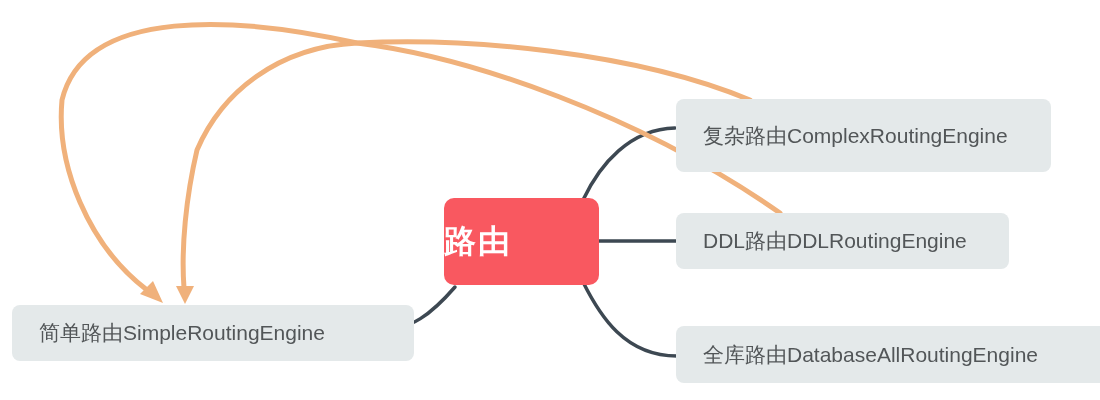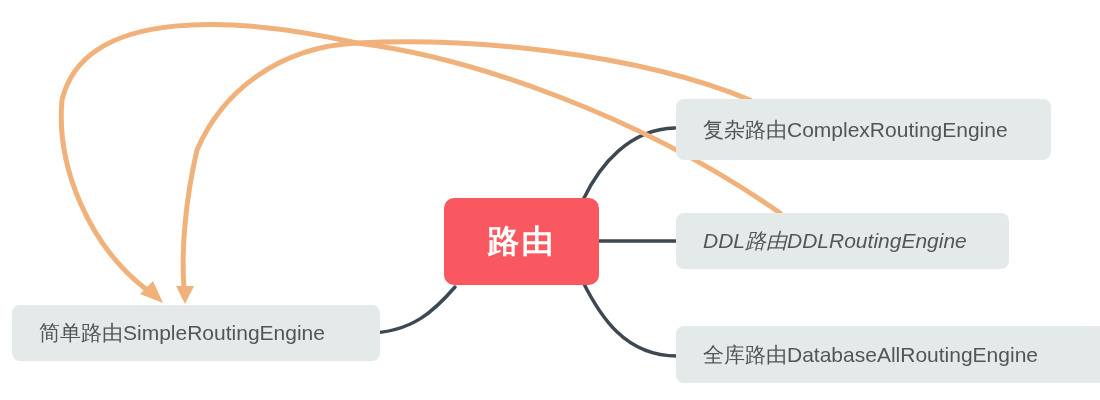--- a/index.html
+++ b/index.html
@@ -58,28 +58,28 @@
     z-index: 2;
     box-sizing: border-box;
     background: var(--root-bg, #f95860);
     color: var(--root-text, #ffffff);
     border-radius: 10px;
     font-size: 32px;
     font-weight: bold;
     letter-spacing: 2px;
     display: flex;
     align-items: center;
-    justify-content: center;
+    justify-content: flex-start;
     white-space: nowrap;
     cursor: default;
   }
-  .node-complex { left: 676px; top:  99px; width: 375px; height: 61px; }
-  .node-ddl     { left: 676px; top: 213px; width: 333px; height: 56px; font-style: italic; }
+  .node-complex { left: 676px; top:  99px; width: 375px; height: 73px; }
+  .node-ddl     { left: 676px; top: 213px; width: 333px; height: 56px; }
   .node-dball   { left: 676px; top: 326px; width: 454px; height: 57px; }
-  .node-simple  { left:  12px; top: 305px; width: 368px; height: 56px; }
+  .node-simple  { left:  12px; top: 305px; width: 402px; height: 56px; }
   .node-root    { left: 444px; top: 198px; width: 155px; height: 87px; }
 </style>
 </head>
 <body>
 
 <div class="canvas">
 
   <svg class="edges-layer" width="1100" height="400" viewBox="0 0 1100 400" xmlns="http://www.w3.org/2000/svg">
 
     <path class="connector" d="M 583,200 C 600,164 630,129 675,128"></path>

